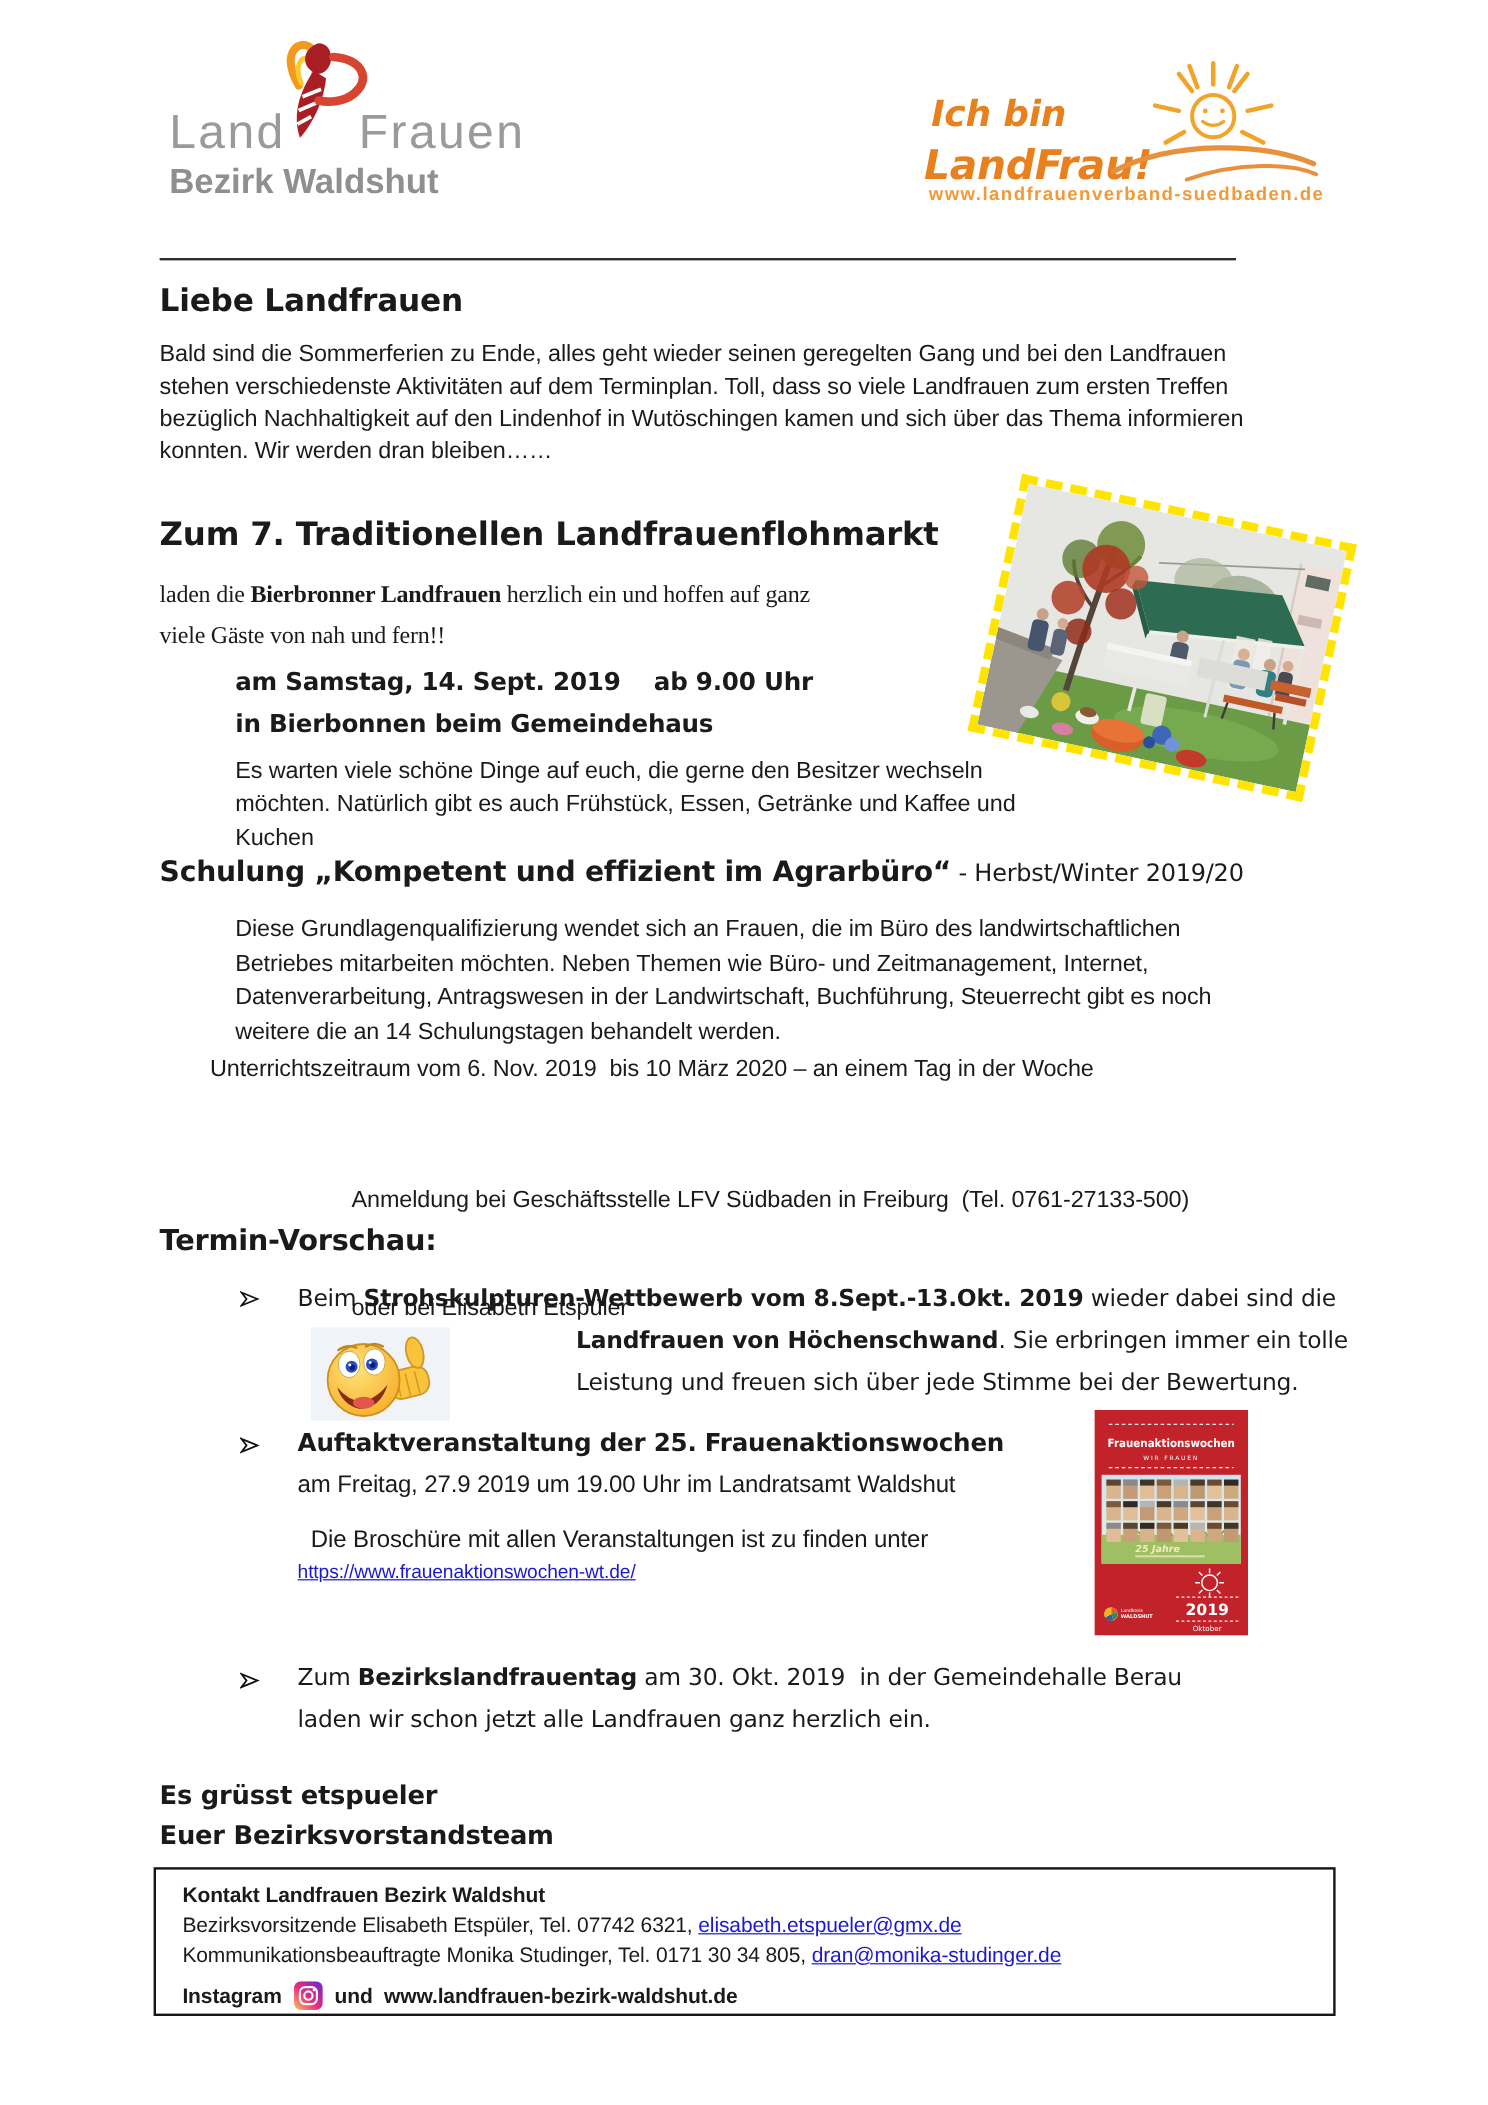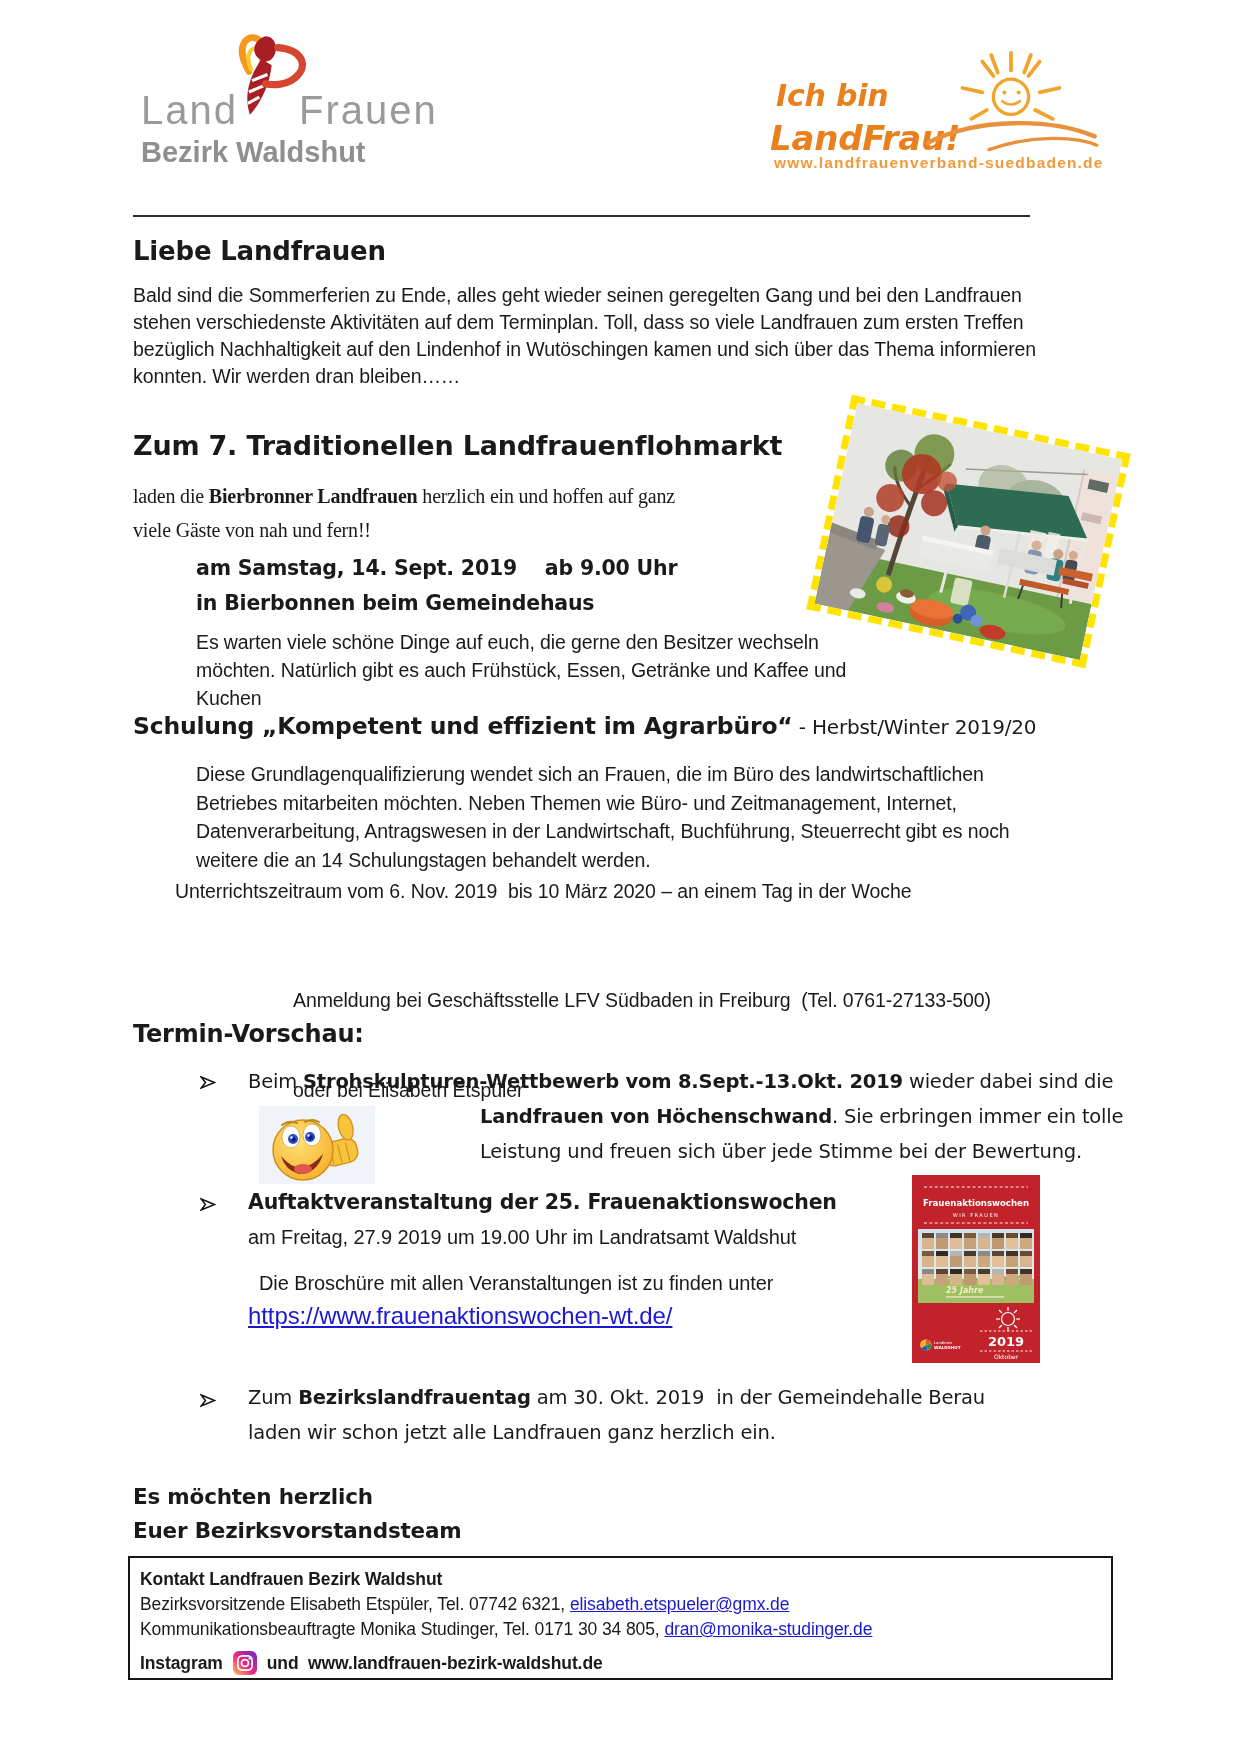--- a/index.html
+++ b/index.html
@@ -8,21 +8,21 @@
   .abs{position:absolute;}
   .comic{font-family:"DejaVu Sans",sans-serif;letter-spacing:-0.2px;}
   .narrow{font-family:"Liberation Sans",sans-serif;letter-spacing:-0.1px;}
   .b{font-weight:700;}
   .prewrap{white-space:pre-wrap;}
   .nowrap{white-space:nowrap;}
   .link{color:#1b19cf;text-decoration:underline;cursor:pointer;}
   .graytxt{color:#9a9a9a;}
   .rule{background:#2e2e2e;height:2px;}
   .photo-frame{border:7px dashed #ffe400;background:#fff;transform:rotate(12deg);box-sizing:content-box;}
-  .footer-box{border:2px solid #161616;box-sizing:border-box;padding:9px 10px;}
+  .footer-box{border:2px solid #161616;box-sizing:border-box;padding:9px 22px;}
   .ig-wrap{display:inline-flex;align-items:center;gap:10px;}
   svg text{font-family:"DejaVu Sans",sans-serif;}
 </style>
 </head>
 <body>
 
 <div class="page">
 
   <div class="abs" style="left:133px;top:36px;width:320px;height:140px;">
     <svg class="abs" style="left:66px;top:-4px;" width="135" height="88" viewBox="0 0 130 85">
@@ -200,21 +200,21 @@
     <path d="M22,50 Q42,74 64,48 Q58,68 40,68 Q26,64 22,50 Z" fill="#8a2a12"></path>
     <ellipse cx="44" cy="63" rx="9" ry="5" fill="#e2574b"></ellipse>
   </svg>
 
   <svg class="abs" style="left:200px;top:1196px;" width="17" height="17" viewBox="0 0 14 14">
     <path d="M1,2.5 L12,7 L1,11.5 L4.5,7 Z" fill="#ffffff" stroke="#111" stroke-width="1.2"></path>
   </svg>
   <div class="abs comic b nowrap" style="left:248px;top:1190px;font-size:20.5px;">Auftaktveranstaltung der 25. Frauenaktionswochen</div>
   <div class="abs narrow nowrap" style="left:248px;top:1226px;font-size:20px;">am Freitag, 27.9 2019 um 19.00 Uhr im Landratsamt Waldshut</div>
   <div class="abs narrow nowrap" style="left:248px;top:1272px;font-size:20px;margin-left:11px;">Die Broschüre mit allen Veranstaltungen ist zu finden unter</div>
-  <a class="abs narrow nowrap link" style="left:248px;top:1302px;font-size:24px;">https://www.frauenaktionswochen-wt.de/</a>
+  <a class="abs narrow nowrap link" style="left:248px;top:1302px;font-size:16px;">https://www.frauenaktionswochen-wt.de/</a>
 
   <svg class="abs" style="left:912px;top:1175px;" width="128" height="188" viewBox="0 0 128 188">
     <defs>
       <linearGradient id="psky" x1="0" y1="0" x2="0" y2="1">
         <stop offset="0%" stop-color="#cfe2ee"></stop>
           <stop offset="100%" stop-color="#e8f0e0"></stop>
       </linearGradient>
     </defs>
     <rect width="128" height="188" fill="#c2232b"></rect>
     <line x1="12" y1="12" x2="116" y2="12" stroke="#fff" stroke-width="1.1" stroke-dasharray="3 2.4" opacity="0.9"></line>
@@ -303,21 +303,21 @@
   </svg>
 
   <svg class="abs" style="left:200px;top:1392px;" width="17" height="17" viewBox="0 0 14 14">
     <path d="M1,2.5 L12,7 L1,11.5 L4.5,7 Z" fill="#ffffff" stroke="#111" stroke-width="1.2"></path>
   </svg>
   <div class="abs comic nowrap prewrap" style="left:248px;top:1386px;font-size:19.5px;">
     <span>Zum </span><span class="b">Bezirkslandfrauentag</span><span class="prewrap"> am 30. Okt. 2019  in der Gemeindehalle Berau</span>
   </div>
   <div class="abs comic nowrap" style="left:248px;top:1421px;font-size:19.5px;">laden wir schon jetzt alle Landfrauen ganz herzlich ein.</div>
 
-  <div class="abs comic b" style="left:133px;top:1484px;font-size:21.5px;">Es möchten herzlich</div>
+  <div class="abs comic b" style="left:133px;top:1484px;font-size:21.5px;">Es grüsst etspueler</div>
   <div class="abs comic b" style="left:133px;top:1518px;font-size:21.5px;">Euer Bezirksvorstandsteam</div>
 
   <div class="abs footer-box" style="left:128px;top:1556px;width:985px;height:124px;">
     <div class="narrow b" style="font-size:17.5px;line-height:25px;">Kontakt Landfrauen Bezirk Waldshut</div>
     <div class="narrow" style="font-size:17.5px;line-height:25px;">
       <span>Bezirksvorsitzende Elisabeth Etspüler, Tel. 07742 6321, </span><a class="link">elisabeth.etspueler@gmx.de</a>
     </div>
     <div class="narrow" style="font-size:17.5px;line-height:25px;">
       <span>Kommunikationsbeauftragte Monika Studinger, Tel. 0171 30 34 805, </span><a class="link">dran@monika-studinger.de</a>
     </div>

